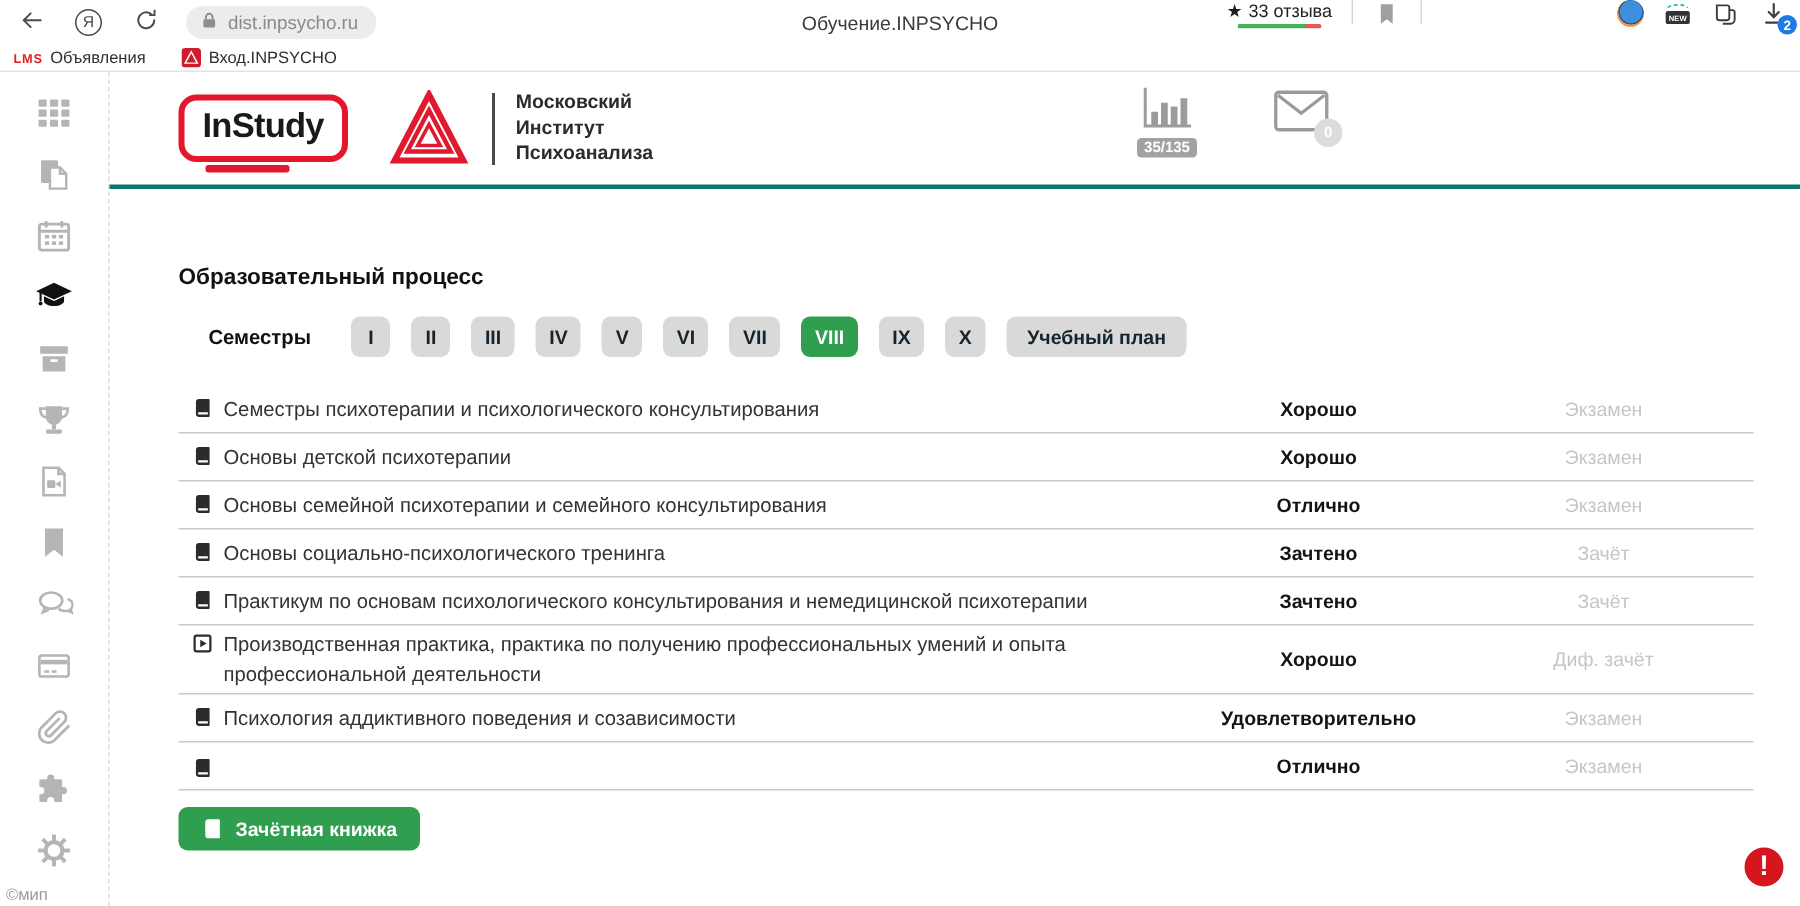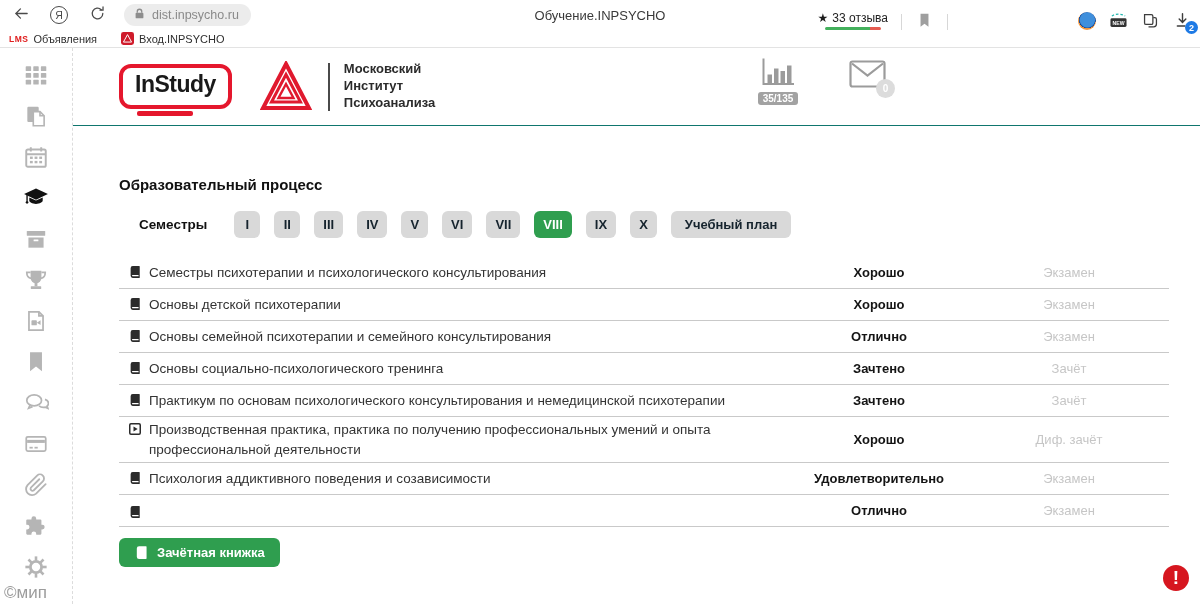--- a/index.html
+++ b/index.html
@@ -7,21 +7,21 @@
   body { font-family:"Liberation Sans", sans-serif; background:#fff; position:relative; font-size:13px; color:#222; }
 
   
   .topbar { height:30px; display:flex; align-items:center; padding:0 10px; position:relative; background:#fff; }
   .nav-btn { width:22px; height:22px; display:flex; align-items:center; justify-content:center; margin-right:16px; }
   .nav-btn svg { width:17px; height:17px; }
   .ya-circle { width:18px; height:18px; border:1.5px solid #4a4a4a; border-radius:50%; display:flex; align-items:center; justify-content:center; font-size:10.5px; color:#4a4a4a; }
   .url-pill { background:#ececec; border-radius:13px; height:22px; display:flex; align-items:center; gap:6px; padding:0 12px 0 9px; color:#8a8a8a; font-size:12.5px; }
   .url-pill svg { width:13px; height:13px; }
   .tab-title { position:absolute; left:0; right:0; text-align:center; font-size:13px; color:#3a3a3a; pointer-events:none; }
-  .right-cluster { position:absolute; right:8px; top:0; height:30px; display:flex; align-items:flex-end; gap:13px; }
+  .right-cluster { position:absolute; right:8px; top:0; height:30px; display:flex; align-items:flex-start; gap:13px; }
   .reviews { display:flex; flex-direction:column; align-items:center; gap:2px; }
   .reviews-line { display:flex; align-items:center; gap:4px; font-size:12px; color:#222; }
   .star-glyph::before { content:"★"; font-size:12px; color:#1c1c1c; }
   .review-bar { width:56px; height:3px; border-radius:2px; display:flex; overflow:hidden; }
   .review-bar .g { background:#43b05c; flex:1; }
   .review-bar .r { background:#e45b50; width:11px; }
   .vsep { width:1px; height:16px; background:#d7d7d7; }
   .tb-icon svg { width:19px; height:19px; display:block; }
   .spacer { width:104px; }
   .sphere { width:18px; height:18px; border-radius:50%;
@@ -34,26 +34,26 @@
   .bm-item { display:flex; align-items:center; gap:5px; }
   .lms-fav { color:#e02020; font-weight:bold; font-size:8.5px; letter-spacing:0.5px; }
   .bm-item svg { width:13px; height:13px; display:block; }
 
   
   .app { display:flex; height:556px; }
   .sidebar { width:73px; border-right:1px dashed #dcdcdc; display:flex; flex-direction:column; align-items:center; padding-top:14px; gap:15px; position:relative; flex:none; }
   .side-icon { width:26px; height:26px; color:#b5b5b5; cursor:pointer; }
   .side-icon svg { width:26px; height:26px; display:block; }
   .side-icon.active { color:#111; }
-  .side-footer { position:absolute; bottom:1px; left:4px; font-size:17px; color:#9c9c9c;text-align:center; }
+  .side-footer { position:absolute; bottom:1px; left:4px; font-size:11px; color:#9c9c9c;text-align:center; }
 
   .content { flex:1; position:relative; display:flex; flex-direction:column; }
 
   
-  .site-header { height:78px; border-bottom:1px solid #0f766e; display:flex; align-items:center; padding-left:46px; position:relative; flex:none; }
+  .site-header { height:78px; border-bottom:3px solid #0f766e; display:flex; align-items:center; padding-left:46px; position:relative; flex:none; }
   .instudy { border:4px solid #e5172d; border-radius:12px; padding:3px 12px 7px; font-size:23px; font-weight:bold; color:#191919; position:relative; letter-spacing:-0.5px; }
   .instudy::after { content:""; position:absolute; left:14px; bottom:-11px; width:56px; height:5px; background:#e5172d; border-radius:2px; }
   .mip-logo { margin-left:28px; }
   .mip-logo svg { width:52px; height:52px; display:block; }
   .hdr-divider { width:2px; height:48px; background:#4a4a4a; margin:0 14px 0 16px; }
   .institute { font-size:13px; font-weight:bold; color:#2b2b2b; line-height:1.3; }
   .stat-chart { position:absolute; left:683px; top:9px; width:44px; display:flex; flex-direction:column; align-items:center; }
   .stat-chart svg { width:38px; height:31px; }
   .stat-badge { background:#a2a2a2; color:#fff; font-size:10px; font-weight:bold; border-radius:3px; padding:1px 5px; margin-top:1px; }
   .stat-mail { position:absolute; left:776px; top:12px; position:absolute; }

